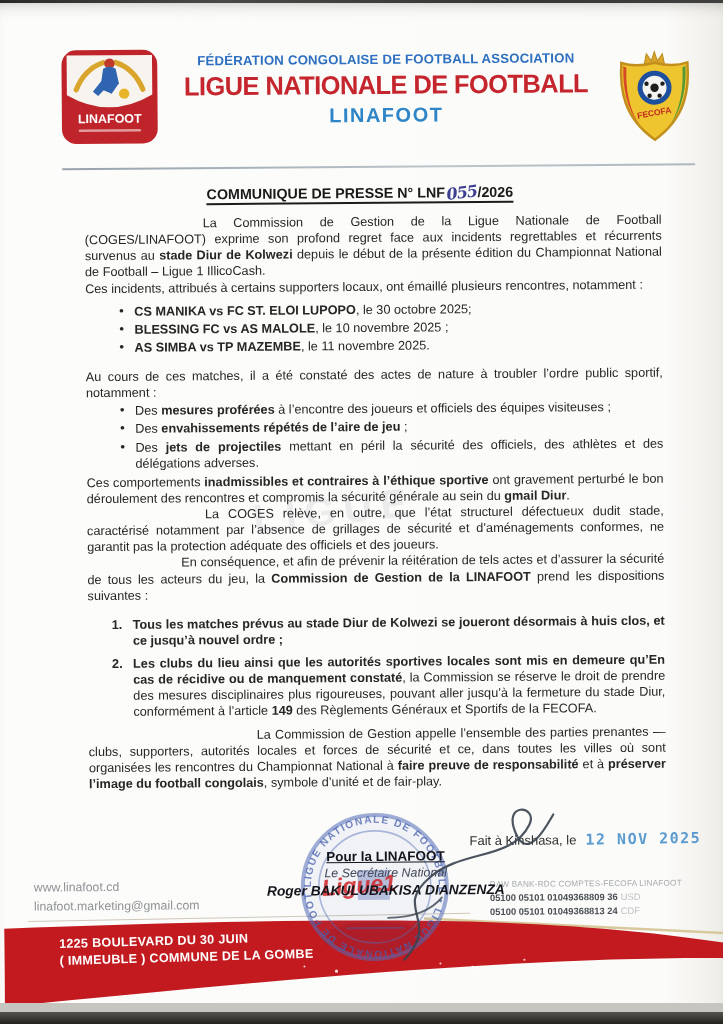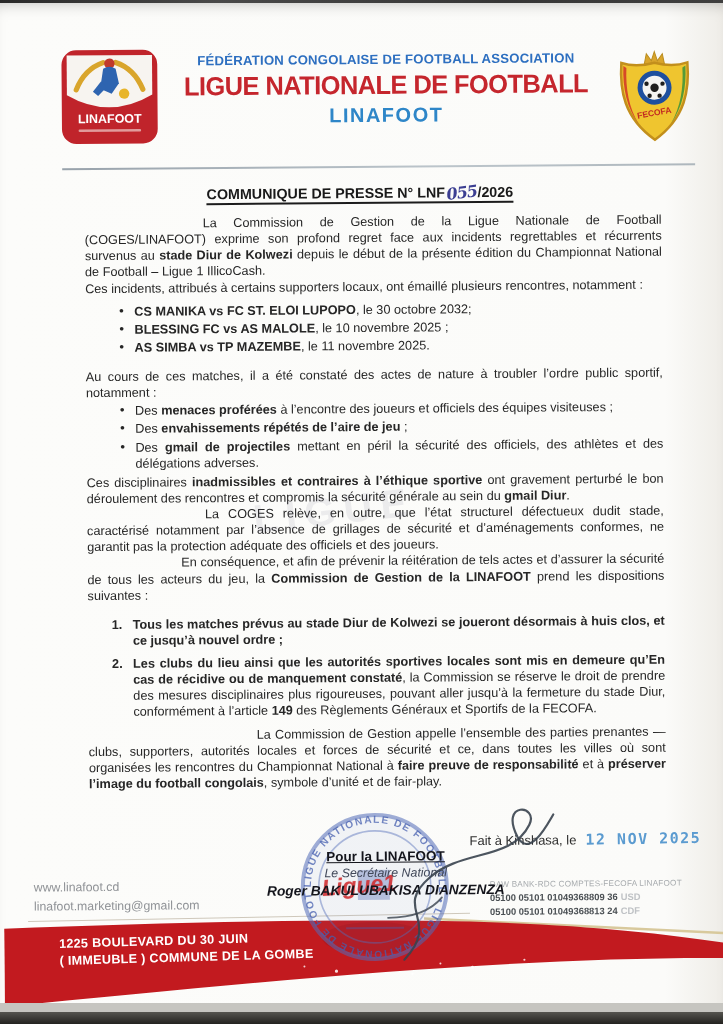--- a/index.html
+++ b/index.html
@@ -70,21 +70,21 @@
   .sig-role{font-style:italic;font-size:12.4px;color:#42495a;margin-top:2px;}
   .sig-name{font-weight:800;font-style:italic;font-size:13.8px;color:#14151c;margin-top:3px;
     white-space:nowrap;}
   .contacts{position:absolute;left:30px;top:876px;font-size:12.3px;color:#8f9296;
     line-height:1.55;z-index:2;}
   .foldline{position:absolute;left:24px;top:916px;width:442px;height:1px;background:#cfc8bb;
     transform:rotate(-.6deg);z-index:2;}
   .bank{position:absolute;left:486px;top:880px;width:232px;line-height:1.5;z-index:2;}
   .bank-h{font-size:8.2px;color:#a7abae;letter-spacing:.2px;}
   .bank-row{font-size:9.4px;font-weight:700;color:#4a4f53;}
-  .bank-row .cur{color:#bfc2c5;font-weight:700;margin-left:3px;}
+  .bank-row .cur{color:#bfc2c5;font-weight:400;margin-left:3px;}
 
   
   .stampbox{position:absolute;left:292px;top:808px;width:158px;height:158px;z-index:2;}
   .stamp-center{position:absolute;left:318px;top:872px;z-index:2;color:rgba(208,44,48,.82);
     font-weight:800;font-style:italic;font-size:23px;transform:rotate(-4deg);
     text-shadow:0 0 1px rgba(208,44,48,.4);}
   .penbox{position:absolute;left:330px;top:768px;width:240px;height:210px;z-index:4;pointer-events:none;}
 
   
   .swoosh{position:absolute;left:0;top:916px;width:723px;height:90px;z-index:1;}
@@ -142,31 +142,31 @@
       <div class="title">
         <span class="uline">
           <span>COMMUNIQUE DE PRESSE N° LNF</span><span class="hand">055</span><span>/2026</span>
         </span>
       </div>
 
       <div class="docbody">
         <p class="ind-xl"><span>La Commission de Gestion de la Ligue Nationale de Football (COGES/LINAFOOT) exprime son profond regret face aux incidents regrettables et récurrents survenus au </span><b>stade Diur de Kolwezi</b><span> depuis le début de la présente édition du Championnat National de Football – Ligue 1 IllicoCash.</span></p>
         <p><span>Ces incidents, attribués à certains supporters locaux, ont émaillé plusieurs rencontres, notamment :</span></p>
         <ul class="blist">
-          <li><b>CS MANIKA vs FC ST. ELOI LUPOPO</b><span>, le 30 octobre 2032;</span></li>
+          <li><b>CS MANIKA vs FC ST. ELOI LUPOPO</b><span>, le 30 octobre 2025;</span></li>
           <li><b>BLESSING FC vs AS MALOLE</b><span>, le 10 novembre 2025 ;</span></li>
           <li><b>AS SIMBA vs TP MAZEMBE</b><span>, le 11 novembre 2025.</span></li>
         </ul>
         <p><span>Au cours de ces matches, il a été constaté des actes de nature à troubler l’ordre public sportif, notamment :</span></p>
         <ul class="blist tight">
-          <li><span>Des </span><b>menaces proférées</b><span> à l’encontre des joueurs et officiels des équipes visiteuses ;</span></li>
+          <li><span>Des </span><b>mesures proférées</b><span> à l’encontre des joueurs et officiels des équipes visiteuses ;</span></li>
           <li><span>Des </span><b>envahissements répétés de l’aire de jeu</b><span> ;</span></li>
-          <li><span>Des </span><b>gmail de projectiles</b><span> mettant en péril la sécurité des officiels, des athlètes et des délégations adverses.</span></li>
+          <li><span>Des </span><b>jets de projectiles</b><span> mettant en péril la sécurité des officiels, des athlètes et des délégations adverses.</span></li>
         </ul>
-        <p><span>Ces disciplinaires </span><b>inadmissibles et contraires à l’éthique sportive</b><span> ont gravement perturbé le bon déroulement des rencontres et compromis la sécurité générale au sein du </span><b>gmail Diur</b><span>.</span></p>
+        <p><span>Ces comportements </span><b>inadmissibles et contraires à l’éthique sportive</b><span> ont gravement perturbé le bon déroulement des rencontres et compromis la sécurité générale au sein du </span><b>gmail Diur</b><span>.</span></p>
         <p class="ind-xl"><span>La COGES relève, en outre, que l’état structurel défectueux dudit stade, caractérisé notamment par l’absence de grillages de sécurité et d’aménagements conformes, ne garantit pas la protection adéquate des officiels et des joueurs.</span></p>
         <p class="ind-lg"><span>En conséquence, et afin de prévenir la réitération de tels actes et d’assurer la sécurité de tous les acteurs du jeu, la </span><b>Commission de Gestion de la LINAFOOT</b><span> prend les dispositions suivantes :</span></p>
         <ol class="dlist">
           <li>
             <span class="onum">1.</span>
             <span><b>Tous les matches prévus au stade Diur de Kolwezi se joueront désormais à huis clos, et ce jusqu’à nouvel ordre ;</b></span>
           </li>
           <li>
             <span class="onum">2.</span>
             <span><b>Les clubs du lieu ainsi que les autorités sportives locales sont mis en demeure qu’En cas de récidive ou de manquement constaté</b><span>, la Commission se réserve le droit de prendre des mesures disciplinaires plus rigoureuses, pouvant aller jusqu’à la fermeture du stade Diur, conformément à l’article </span><b>149</b><span> des Règlements Généraux et Sportifs de la FECOFA.</span></span>

